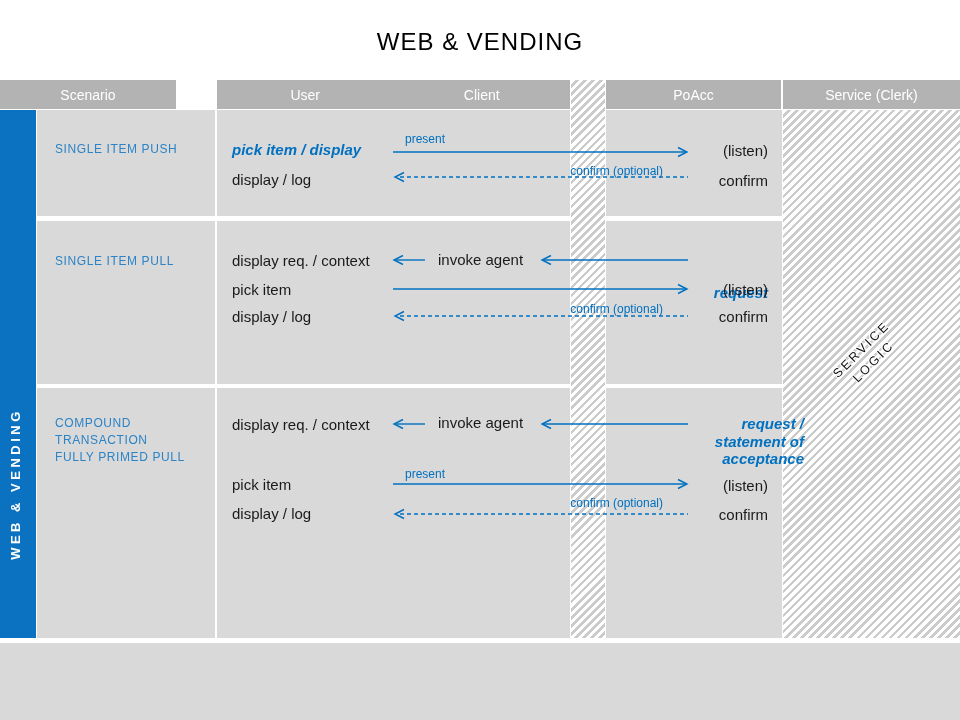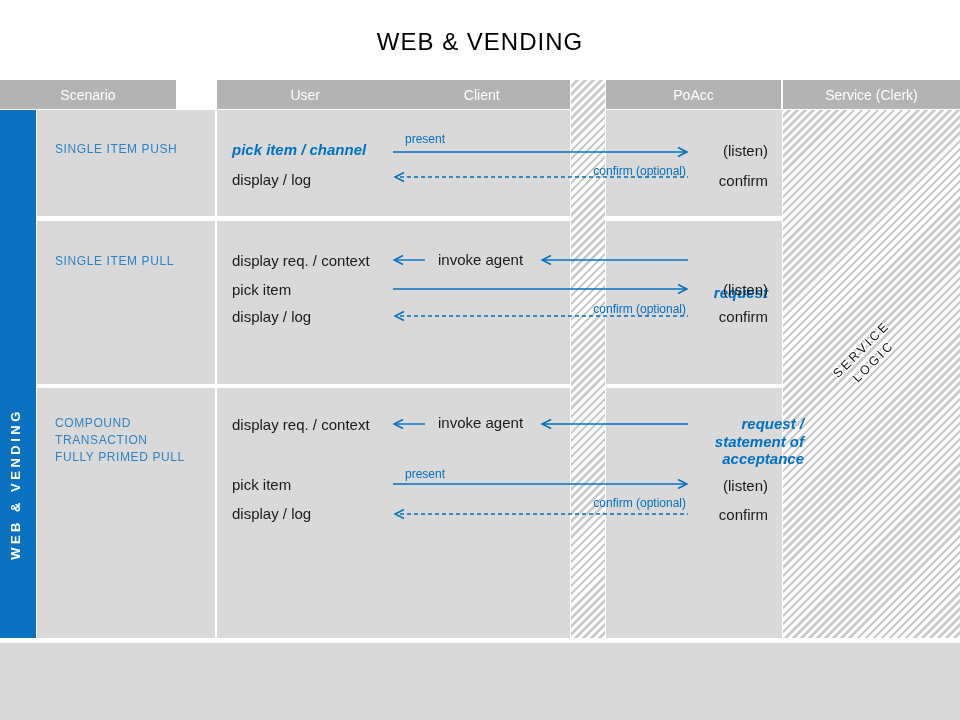--- a/index.html
+++ b/index.html
@@ -15,21 +15,21 @@
   .hatch{position:absolute;background:repeating-linear-gradient(135deg,#ffffff 0px,#ffffff 3.2px,#CBCBCB 3.2px,#CBCBCB 5.7px);}
   .bluebar{position:absolute;left:0;top:110px;width:36px;height:528px;background:#0B72C1;}
   .vlabel{position:absolute;left:-182px;top:364px;width:400px;height:20px;text-align:center;
           transform:rotate(-90deg);color:#fff;font-weight:bold;font-size:13px;letter-spacing:3.5px;white-space:nowrap;}
   .txt{position:absolute;font-size:15px;color:#1a1a1a;white-space:nowrap;}
   .scen{color:#2C83C6;font-size:12px;letter-spacing:0.6px;line-height:17px;white-space:nowrap;}
   .bb{color:#0070C0;font-weight:bold;font-style:italic;}
   .po{left:606px;width:162px;text-align:right;}
   .po3{line-height:17.5px;}
   .lbl{position:absolute;font-size:12px;color:#0070C0;white-space:nowrap;}
-  .lblr{width:128px;left:558px;text-align:right;}
+  .lblr{width:128px;left:535px;text-align:right;}
   .arrow{position:absolute;overflow:visible;}
   .arrow line,.arrow polyline{stroke:#0070C0;stroke-width:1.4;fill:none;}
   .dash{stroke-dasharray:4,3;}
   .svclogic{position:absolute;left:770px;top:338px;width:200px;height:40px;text-align:center;
             transform:rotate(-45deg);color:#111;font-size:12.5px;letter-spacing:2.8px;line-height:17px;
             text-shadow:-1px -1px 0 #fff,1px -1px 0 #fff,-1px 1px 0 #fff,1px 1px 0 #fff,0 0 3px #fff;}
   .svclogic span{display:block;}
   .mline{display:block;}
   .footer{position:absolute;left:0;top:643px;width:960px;height:77px;background:#D9D9D9;}
 </style>
@@ -72,21 +72,21 @@
   <div class="cell" style="left:37px;top:221px;width:178px;height:163px;"></div>
   <div class="cell" style="left:217px;top:221px;width:353px;height:163px;"></div>
   <div class="cell" style="left:606px;top:221px;width:176px;height:163px;"></div>
 
   <div class="cell" style="left:37px;top:388px;width:178px;height:250px;"></div>
   <div class="cell" style="left:217px;top:388px;width:353px;height:250px;"></div>
   <div class="cell" style="left:606px;top:388px;width:176px;height:250px;"></div>
 
   <div class="txt scen" style="left:55px;top:141px;">SINGLE ITEM PUSH</div>
 
-  <div class="txt bb" style="left:232px;top:141px;">pick item / channel</div>
+  <div class="txt bb" style="left:232px;top:141px;">pick item / display</div>
   <div class="lbl" style="left:405px;top:132px;">present</div>
   <svg class="arrow" style="left:393px;top:146px;" width="298" height="12">
     <line x1="0" y1="6" x2="293" y2="6"></line>
       <polyline points="285,1.5 294,6 285,10.5"></polyline>
   </svg>
   <div class="txt po" style="top:142px;">(listen)</div>
 
   <div class="txt" style="left:232px;top:171px;">display / log</div>
   <div class="lbl lblr" style="top:164px;">confirm (optional)</div>
   <svg class="arrow" style="left:393px;top:171px;" width="296" height="12">

